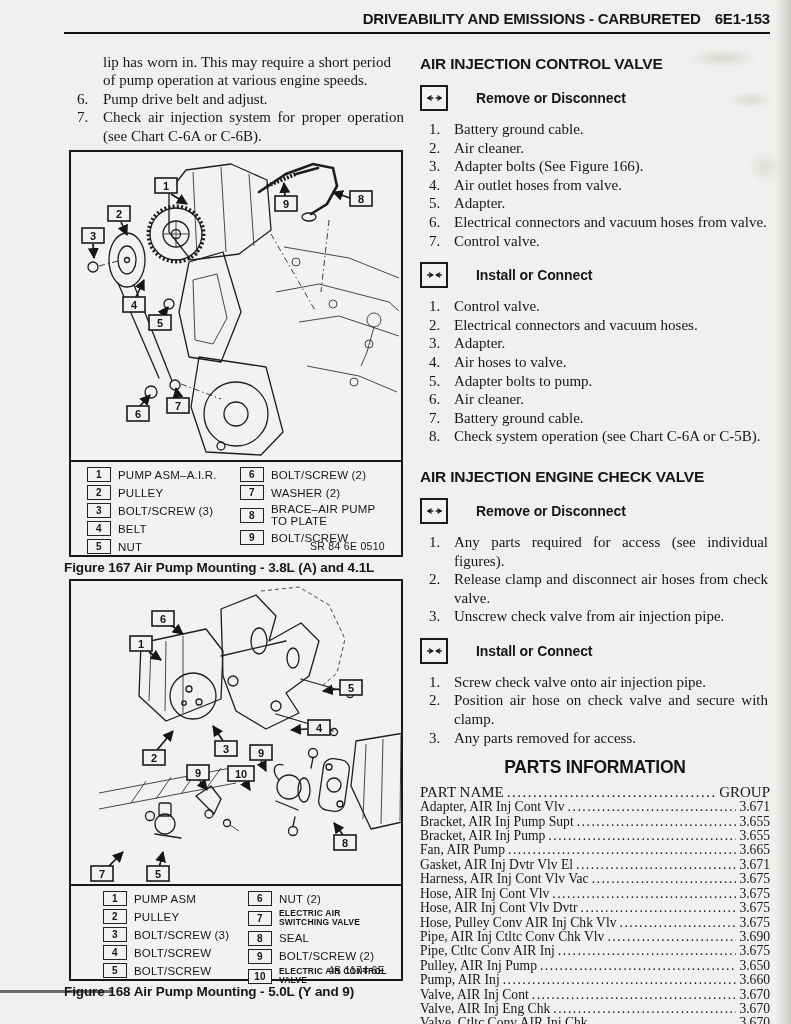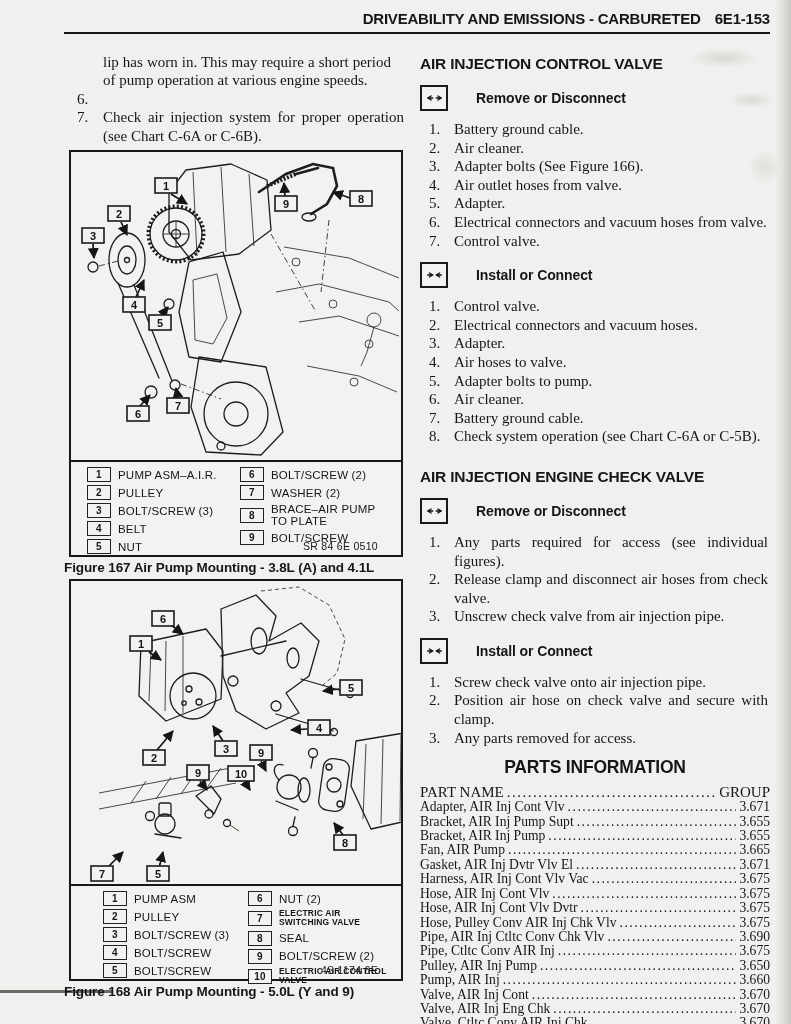--- a/index.html
+++ b/index.html
@@ -35,21 +35,21 @@
   .fig-sep{border-top:2px solid #171717;}
   .legend{position:relative;display:flex;padding:5px 8px 4px 16px;
           font-family:"Liberation Sans",sans-serif;font-size:11.5px;letter-spacing:.2px;}
   .legend-col{flex:1;display:flex;flex-direction:column;gap:3px;}
   .legend-item{display:flex;align-items:center;}
   .legend-num{flex:none;display:inline-block;width:22px;height:13px;border:1.5px solid #222;
               text-align:center;font-size:10px;font-weight:bold;line-height:13px;margin-right:7px;
               background:#f3f2f0;}
   .legend-label{white-space:normal;line-height:1.05;}
   .legend-label.small{font-size:8.5px;font-weight:bold;line-height:1.1;}
-  .ref-code{position:absolute;right:23px;bottom:3px;font-size:10.5px;letter-spacing:.3px;}
+  .ref-code{position:absolute;right:16px;bottom:3px;font-size:10.5px;letter-spacing:.3px;}
   .caption{font-family:"Liberation Sans",sans-serif;font-weight:bold;font-size:13.5px;
            text-align:left;margin:3px 0 4px 0;letter-spacing:-0.1px;}
 
   
   .art{stroke:#1d1d1b;fill:none;stroke-width:1.3;stroke-linejoin:round;stroke-linecap:round;}
   .art-light{stroke:#2a2a28;fill:none;stroke-width:1;opacity:.85;}
   .art-heavy{stroke:#1d1d1b;fill:none;stroke-width:2.6;stroke-linecap:round;}
   .dashdot{stroke:#2a2a28;stroke-width:.9;stroke-dasharray:6 3 1.5 3;fill:none;}
   .leader{stroke:#151515;stroke-width:1.7;fill:none;}
   .cbox{fill:#f3f2f0;stroke:#1a1a1a;stroke-width:1.6;}
@@ -95,20 +95,21 @@
     <span>6E1-153</span>
   </div>
 
   <div class="cols">
 
     <div class="col-left">
       <div class="intro">lip has worn in. This may require a short period of pump operation at various engine speeds.</div>
       <div class="steps">
           <div class="step">
             <span class="step-num">6.</span>
+            <span class="step-text">Pump drive belt and adjust.</span>
           </div>
           <div class="step">
             <span class="step-num">7.</span>
             <span class="step-text">Check air injection system for proper operation (see Chart C-6A or C-6B).</span>
           </div>
         </div>
 
       <div class="figure-box" style="margin-top:5px;">
         <svg width="330" height="308" viewBox="0 0 330 308">
           <defs>

